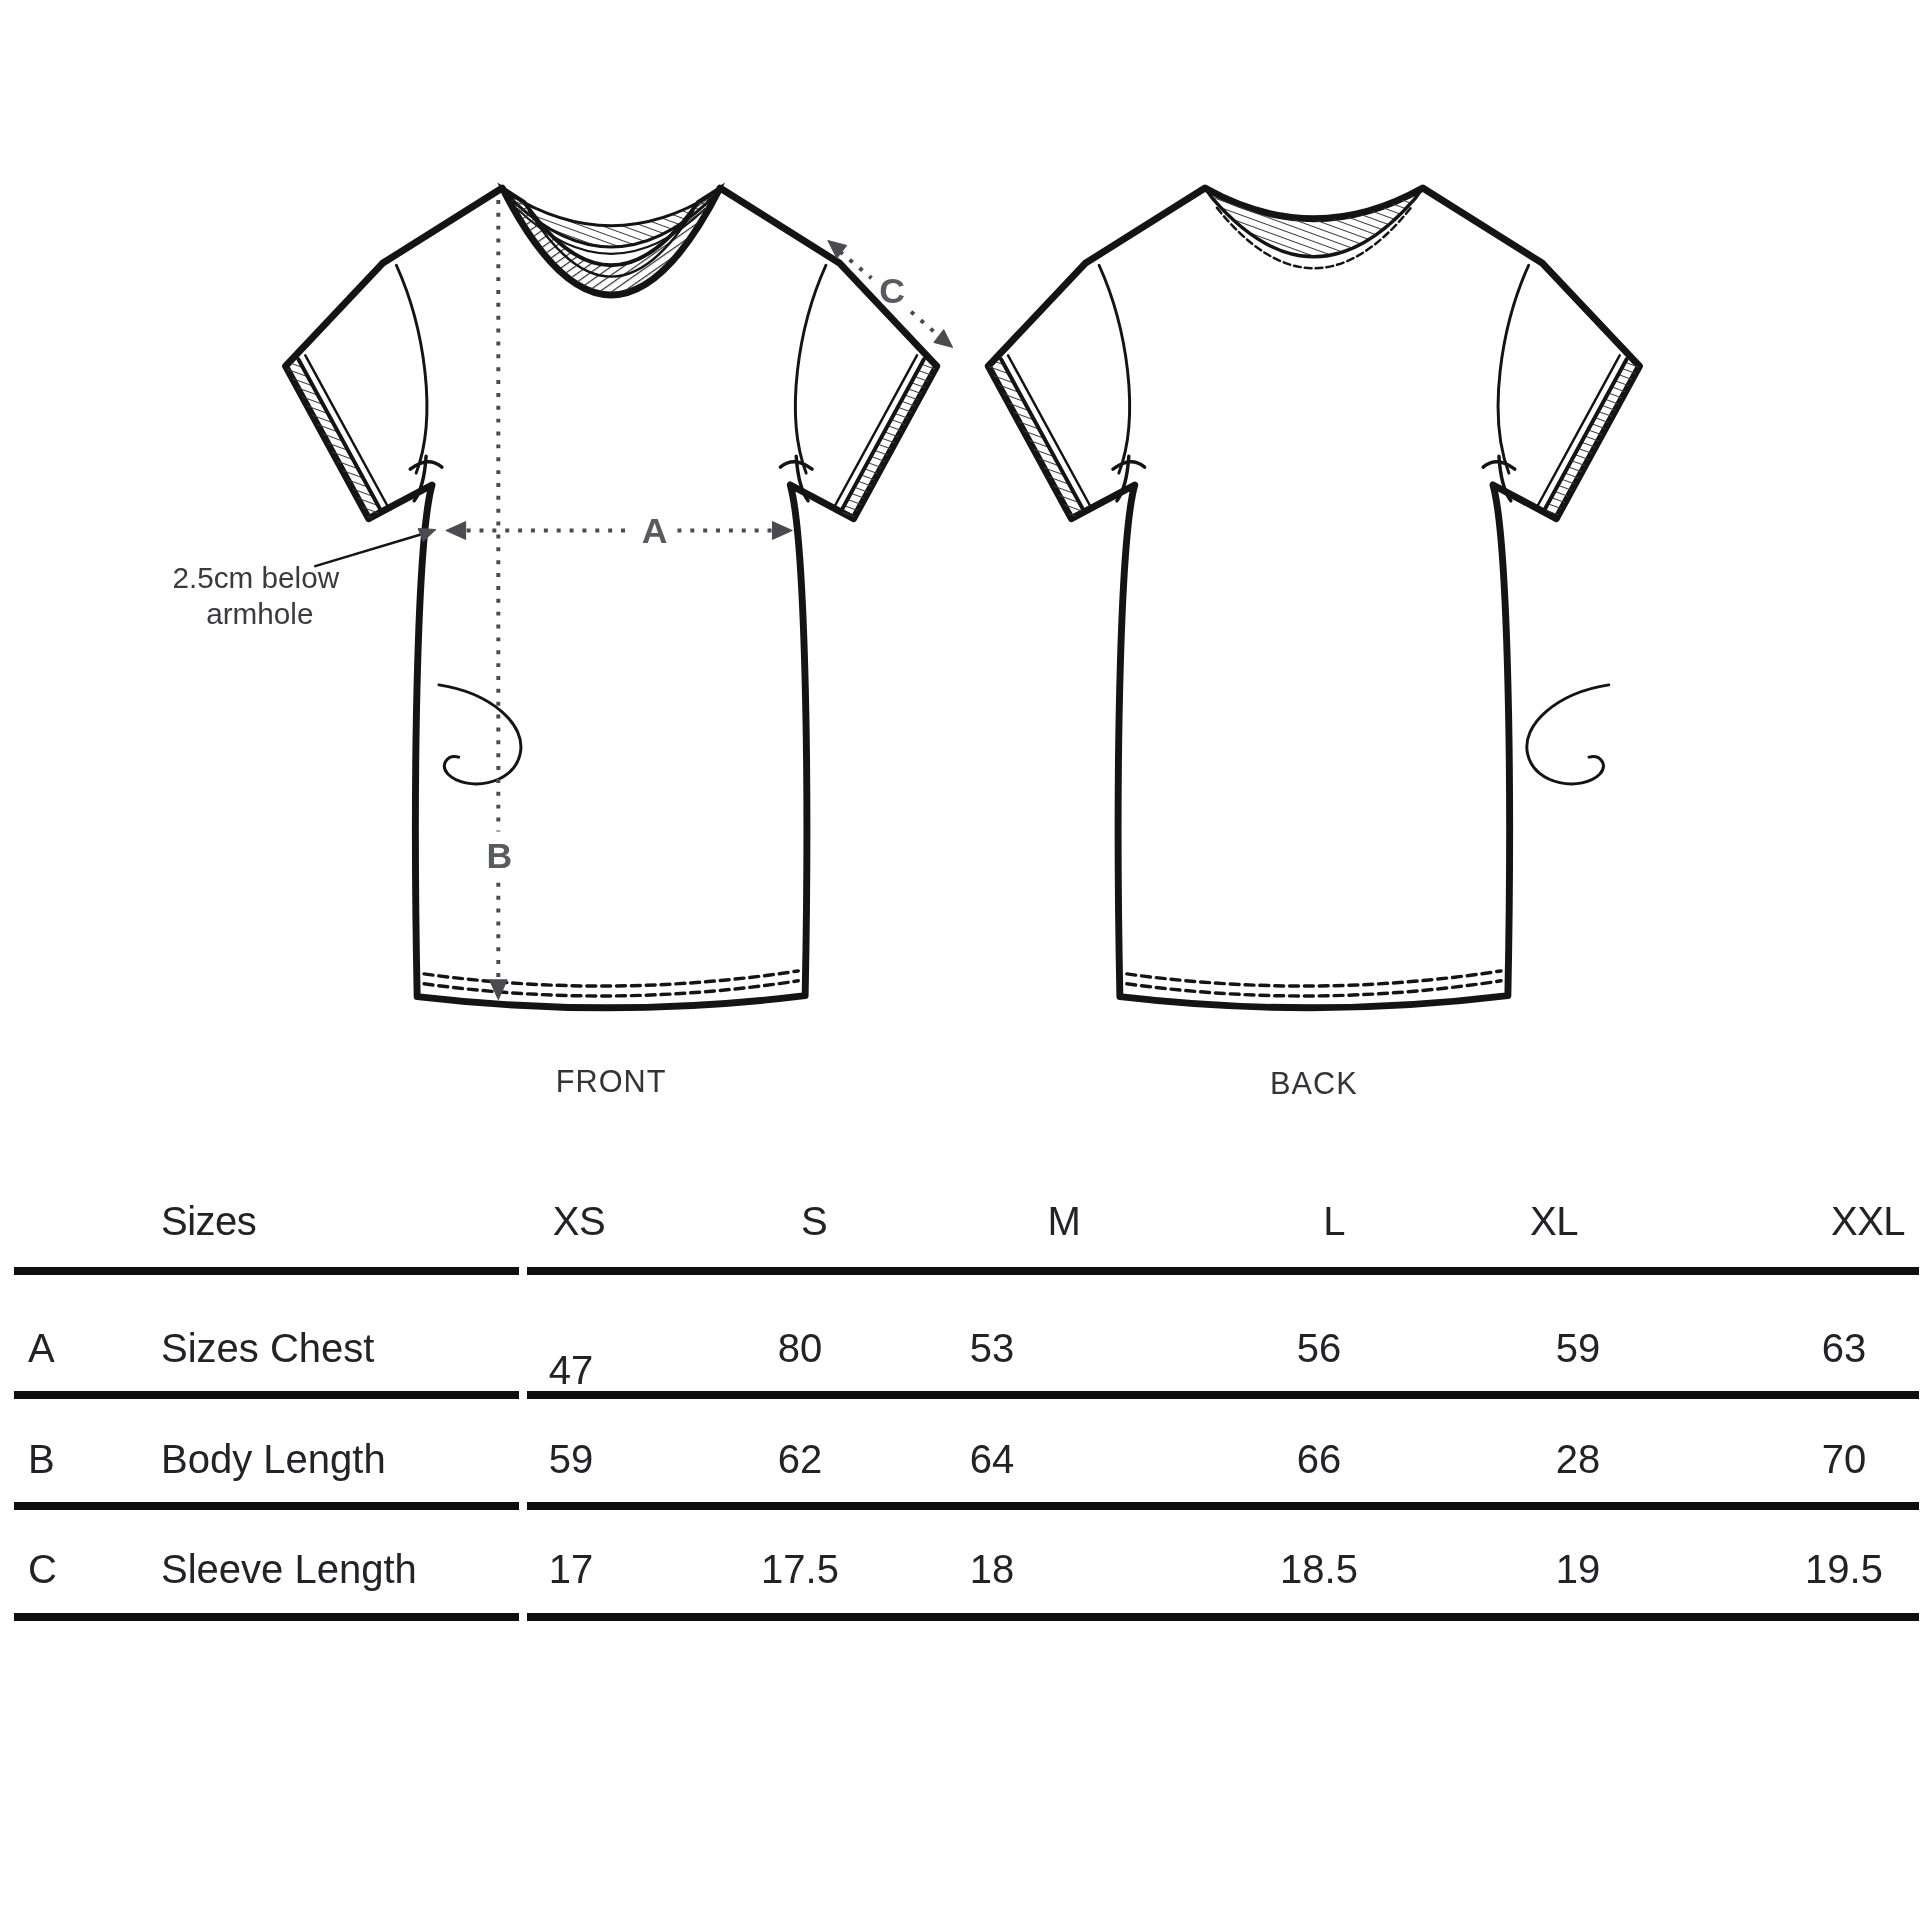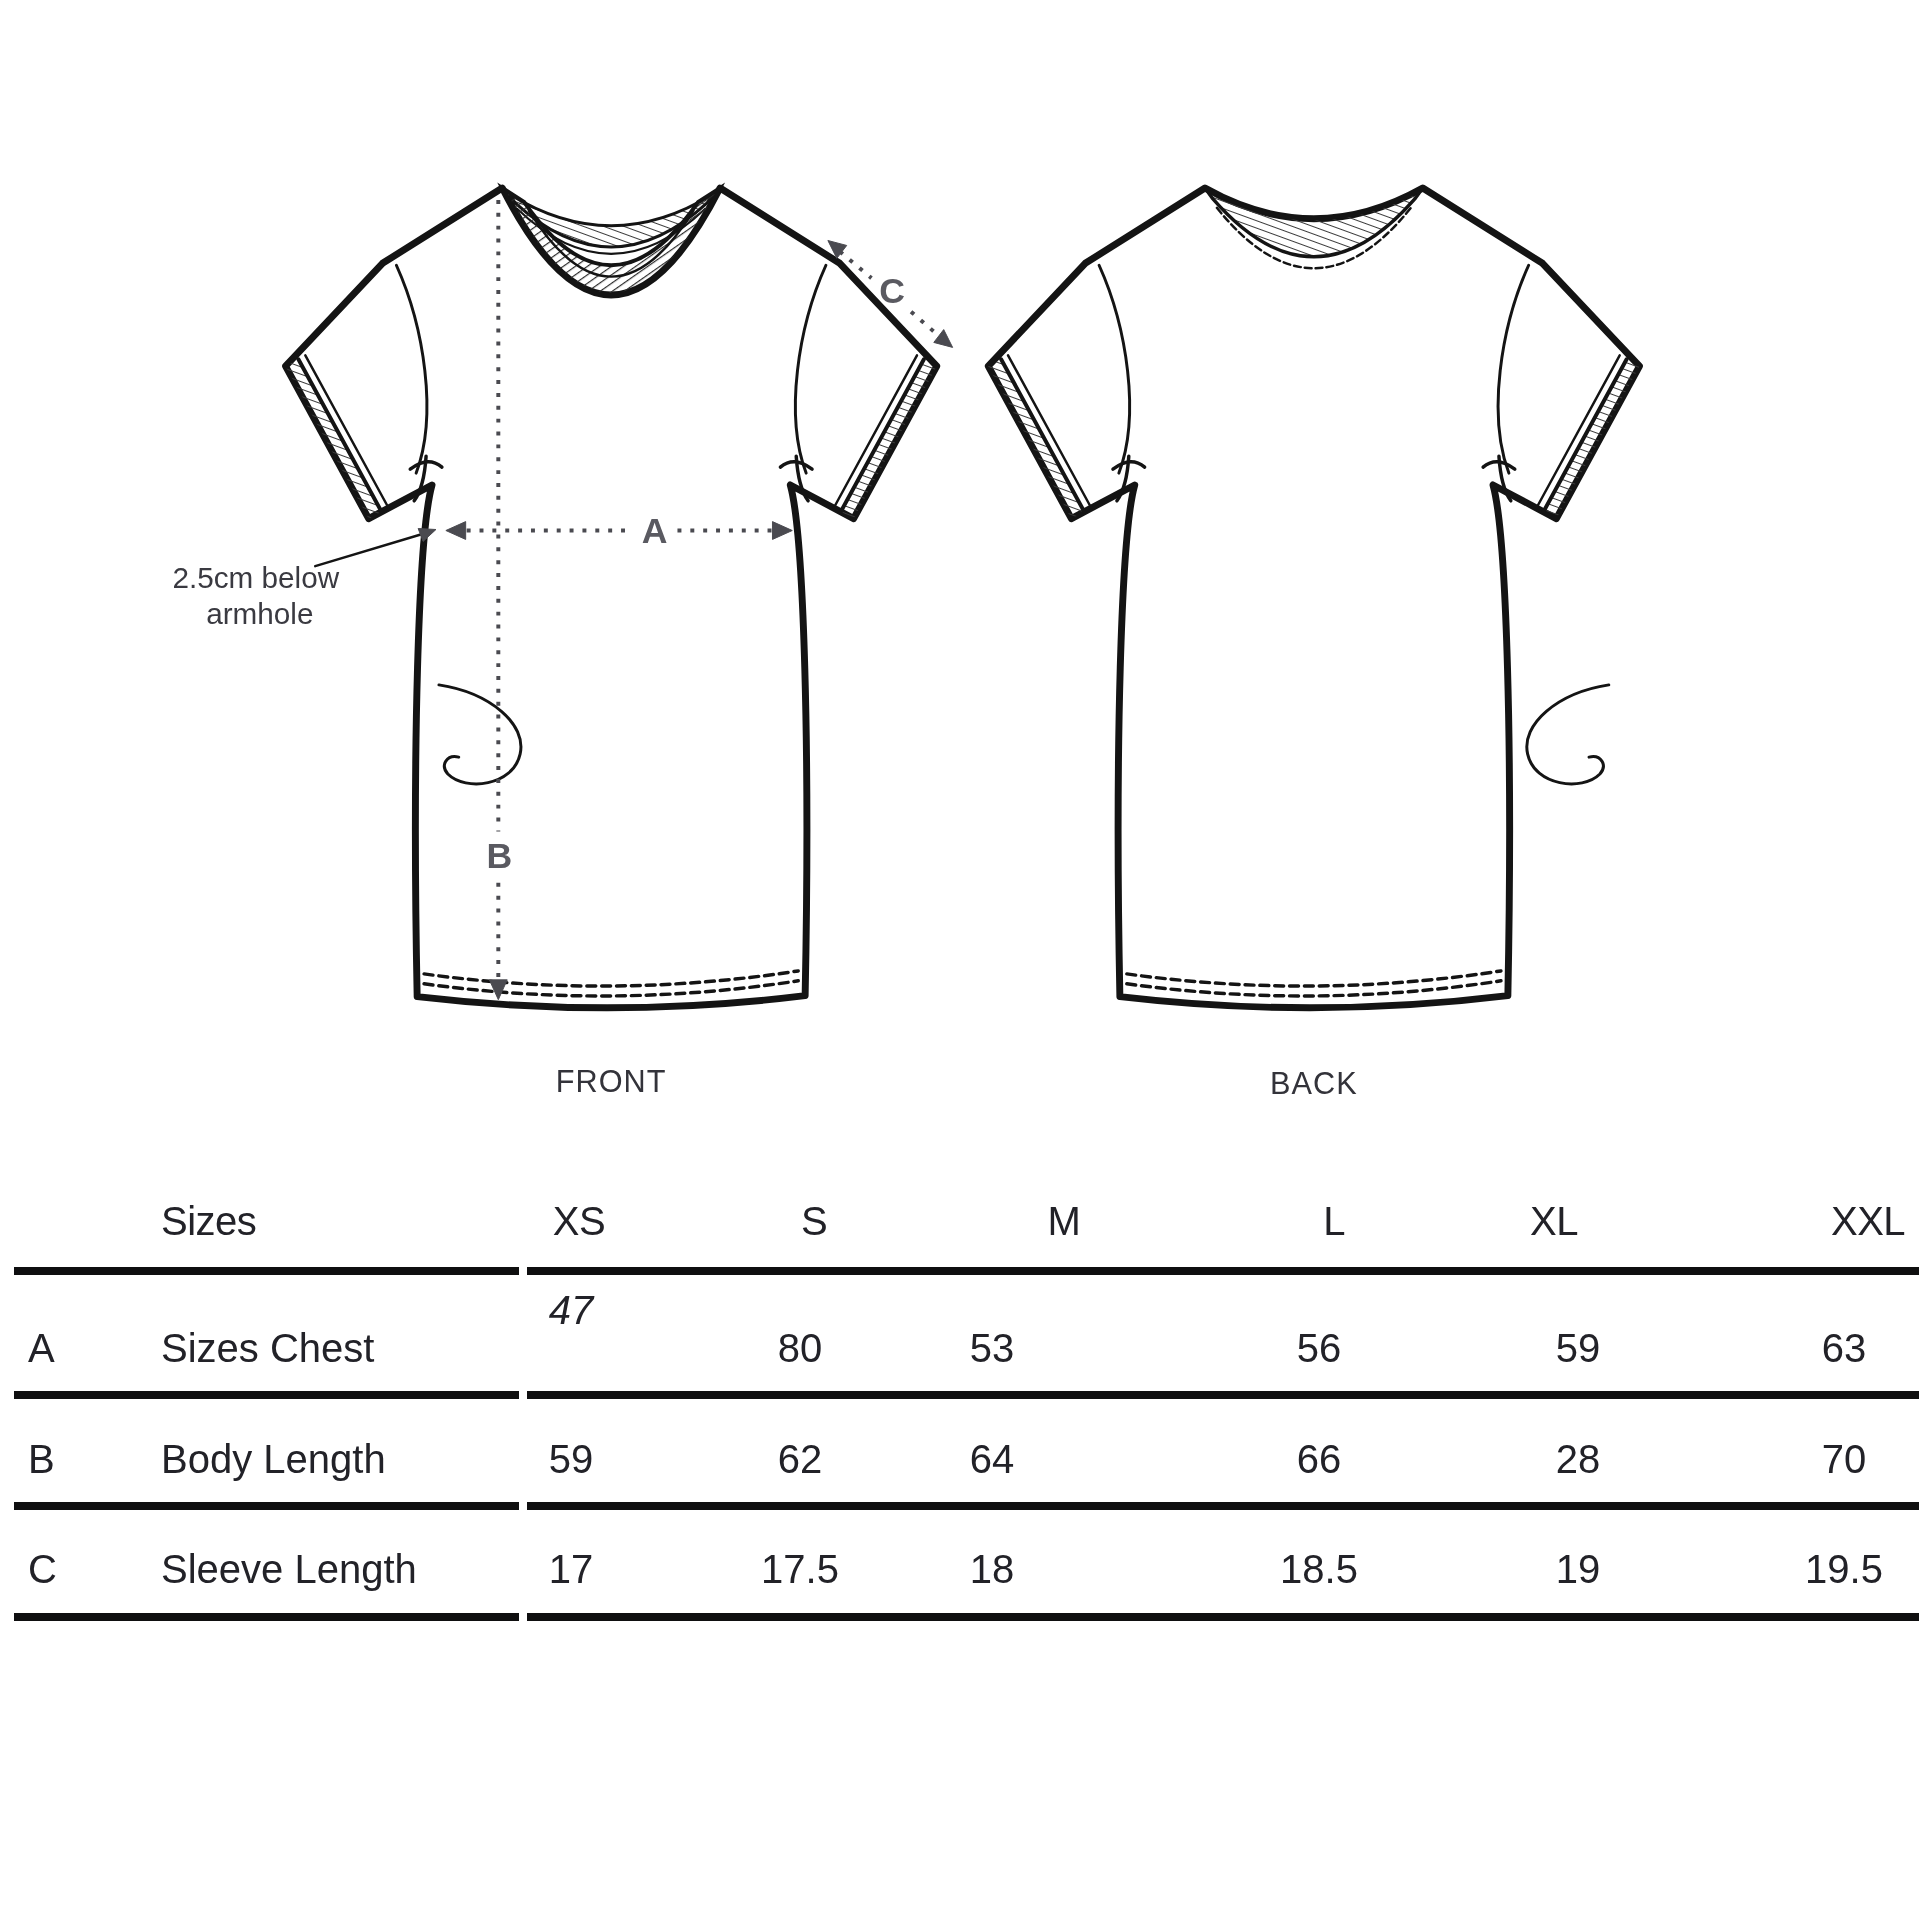--- a/index.html
+++ b/index.html
@@ -162,21 +162,21 @@
     <div class="rowline seg-l" style="top:1391px;"></div>
     <div class="rowline seg-r" style="top:1391px;"></div>
     <div class="rowline seg-l" style="top:1502px;"></div>
     <div class="rowline seg-r" style="top:1502px;"></div>
     <div class="rowline seg-l" style="top:1613px;"></div>
     <div class="rowline seg-r" style="top:1613px;"></div>
 
     <div>
       <div class="tbl-text letter" style="top:1321px;">A</div>
       <div class="tbl-text rlabel" style="top:1321px;">Sizes Chest</div>
-      <div class="tbl-text v0" style="top:1283px;font-style:italic;">47</div>
+      <div class="tbl-text v0" style="top:1343px;">47</div>
       <div class="tbl-text v1" style="top:1321px;">80</div>
       <div class="tbl-text v2" style="top:1321px;">53</div>
       <div class="tbl-text v3" style="top:1321px;">56</div>
       <div class="tbl-text v4" style="top:1321px;">59</div>
       <div class="tbl-text v5" style="top:1321px;">63</div>
     </div>
 
     <div>
       <div class="tbl-text letter" style="top:1432px;">B</div>
       <div class="tbl-text rlabel" style="top:1432px;">Body Length</div>

